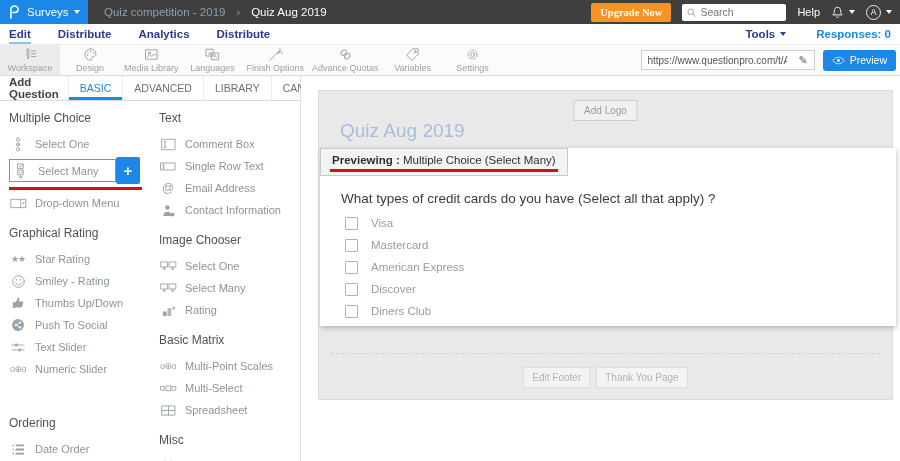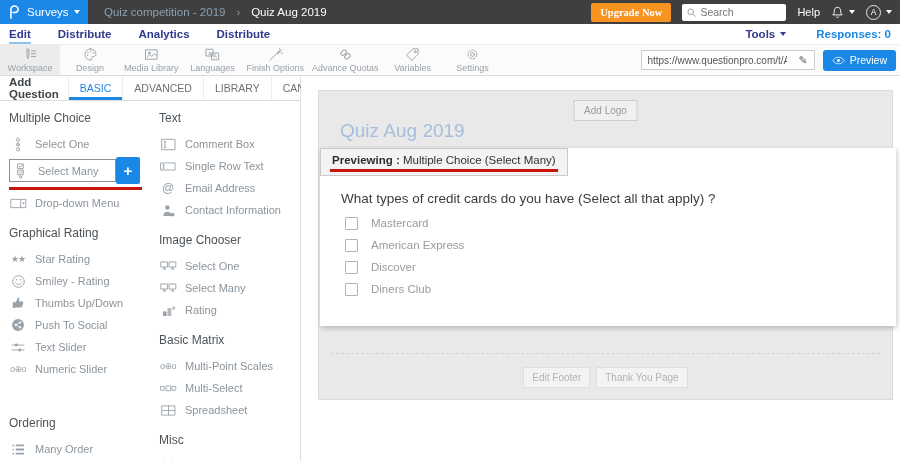--- a/index.html
+++ b/index.html
@@ -354,21 +354,21 @@
       <div class="qsec-title gap-lg">Ordering</div>
       <div class="qt">
         <span class="qi">
             <svg viewBox="0 0 14 14" width="13" height="13">
               <path d="M4 2.6h9M4 7h9M4 11.4h9" stroke="currentColor" stroke-width="1.9"></path>
               <circle cx="1.4" cy="2.6" r=".9" fill="currentColor"></circle>
               <circle cx="1.4" cy="7" r=".9" fill="currentColor"></circle>
               <circle cx="1.4" cy="11.4" r=".9" fill="currentColor"></circle>
             </svg>
           </span>
-        <span>Many Order</span>
+        <span>Date Order</span>
       </div>
       <div class="qt">
         
         
       </div>
 
     </div>
 
     <div class="qcol2">
       <div class="qsec-title first">Text</div>
@@ -489,20 +489,24 @@
     <button class="add-logo">Add Logo</button>
     <div class="survey-title">Quiz Aug 2019</div>
 
     <div class="pcard">
       <div class="ptab-box">
         <span class="bold">Previewing :</span><span> Multiple Choice (Select Many)</span>
         <span class="ptab-red"></span>
       </div>
       <div class="pq">What types of credit cards do you have (Select all that apply) ?</div>
       <div class="popts">
+        <div class="popt">
+          <span class="cb"></span>
+          <span>Visa</span>
+        </div>
         <div class="popt">
           <span class="cb"></span>
           <span>Mastercard</span>
         </div>
         <div class="popt">
           <span class="cb"></span>
           <span>American Express</span>
         </div>
         <div class="popt">
           <span class="cb"></span>

